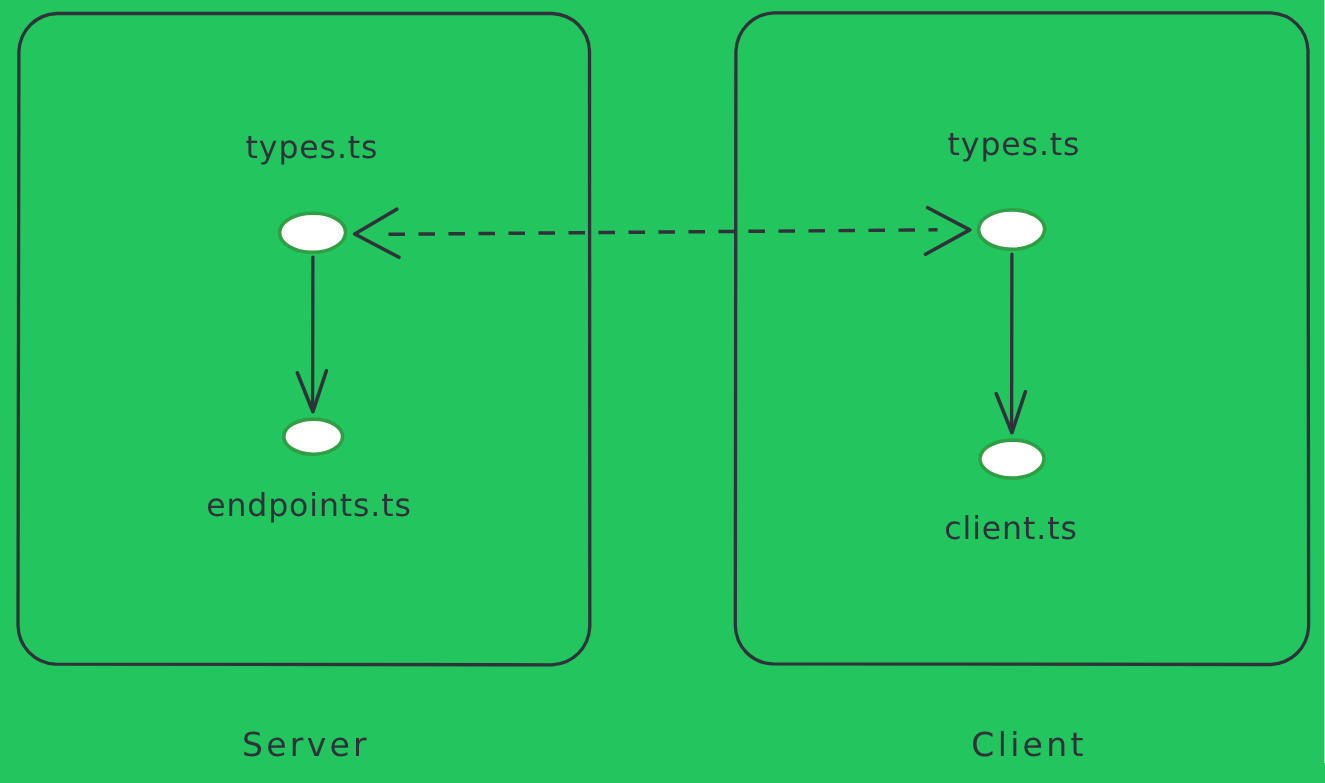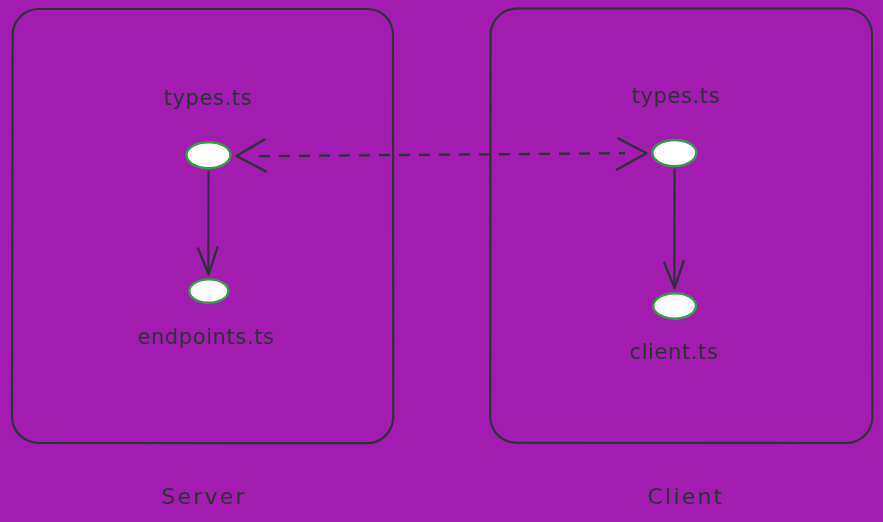--- a/index.html
+++ b/index.html
@@ -11,21 +11,21 @@
   body {
     width: 883px;
     height: 522px;
     overflow: hidden;
     font-family: "DejaVu Sans", sans-serif;
   }
   #diagram-root {
     position: relative;
     width: 883px;
     height: 522px;
-    background: #a21caf;
+    background: #22c55e;
   }
   svg#sketch {
     position: absolute;
     left: 0;
     top: 0;
     width: 883px;
     height: 522px;
   }
   .sketch-text {
     font-family: "DejaVu Sans", sans-serif;

